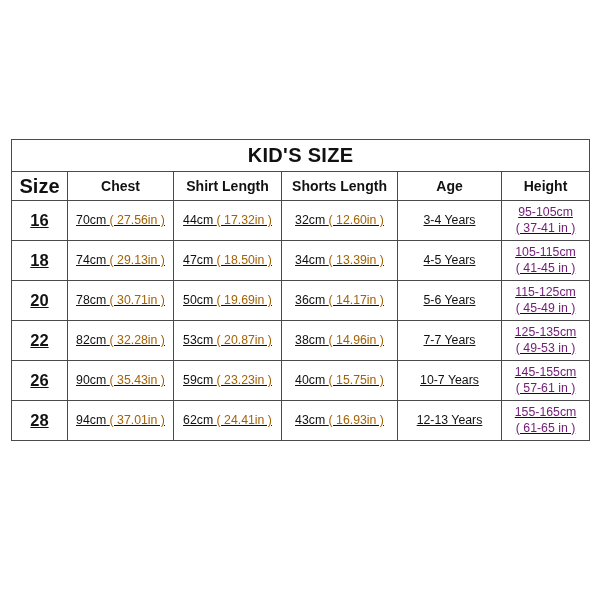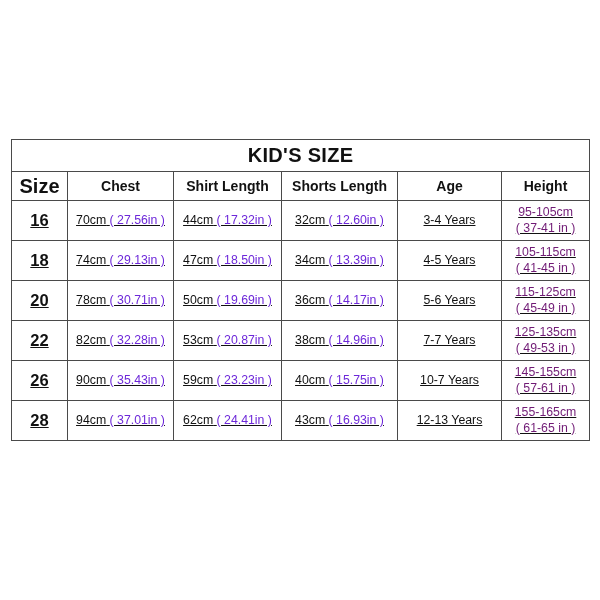--- a/index.html
+++ b/index.html
@@ -63,21 +63,21 @@
     color: #1b1b1b;
     line-height: 1.25;
     text-decoration: underline;
   }
   .size-cell {
     font-size: 16.5px;
     font-weight: bold;
     color: #000000;
   }
   .inch {
-    color: #6d28d9;
+    color: #a16207;
   }
   .cm-line {
     display: block;
     color: #701a75;
   }
   .in-line {
     display: block;
     color: #701a75;
   }
   

